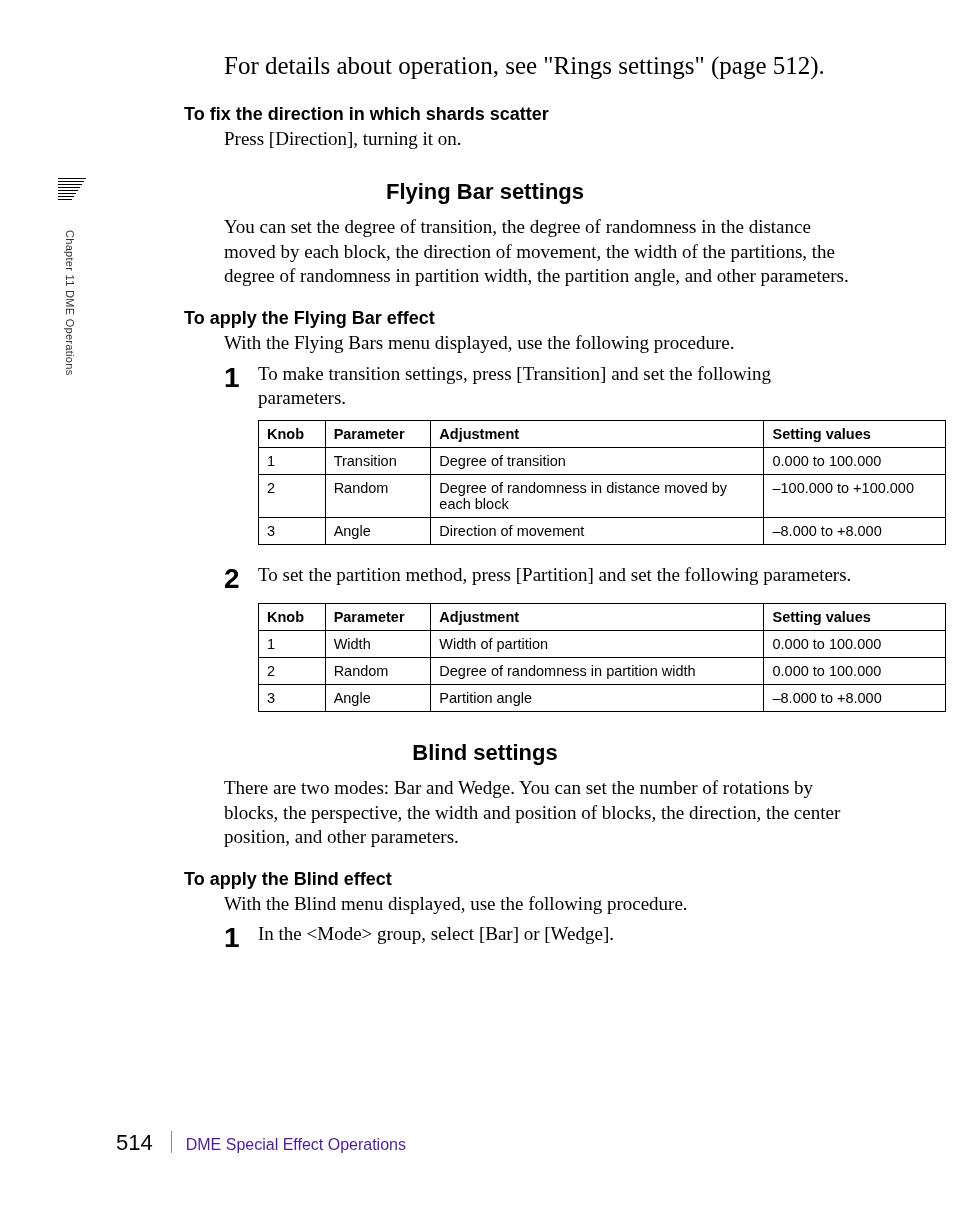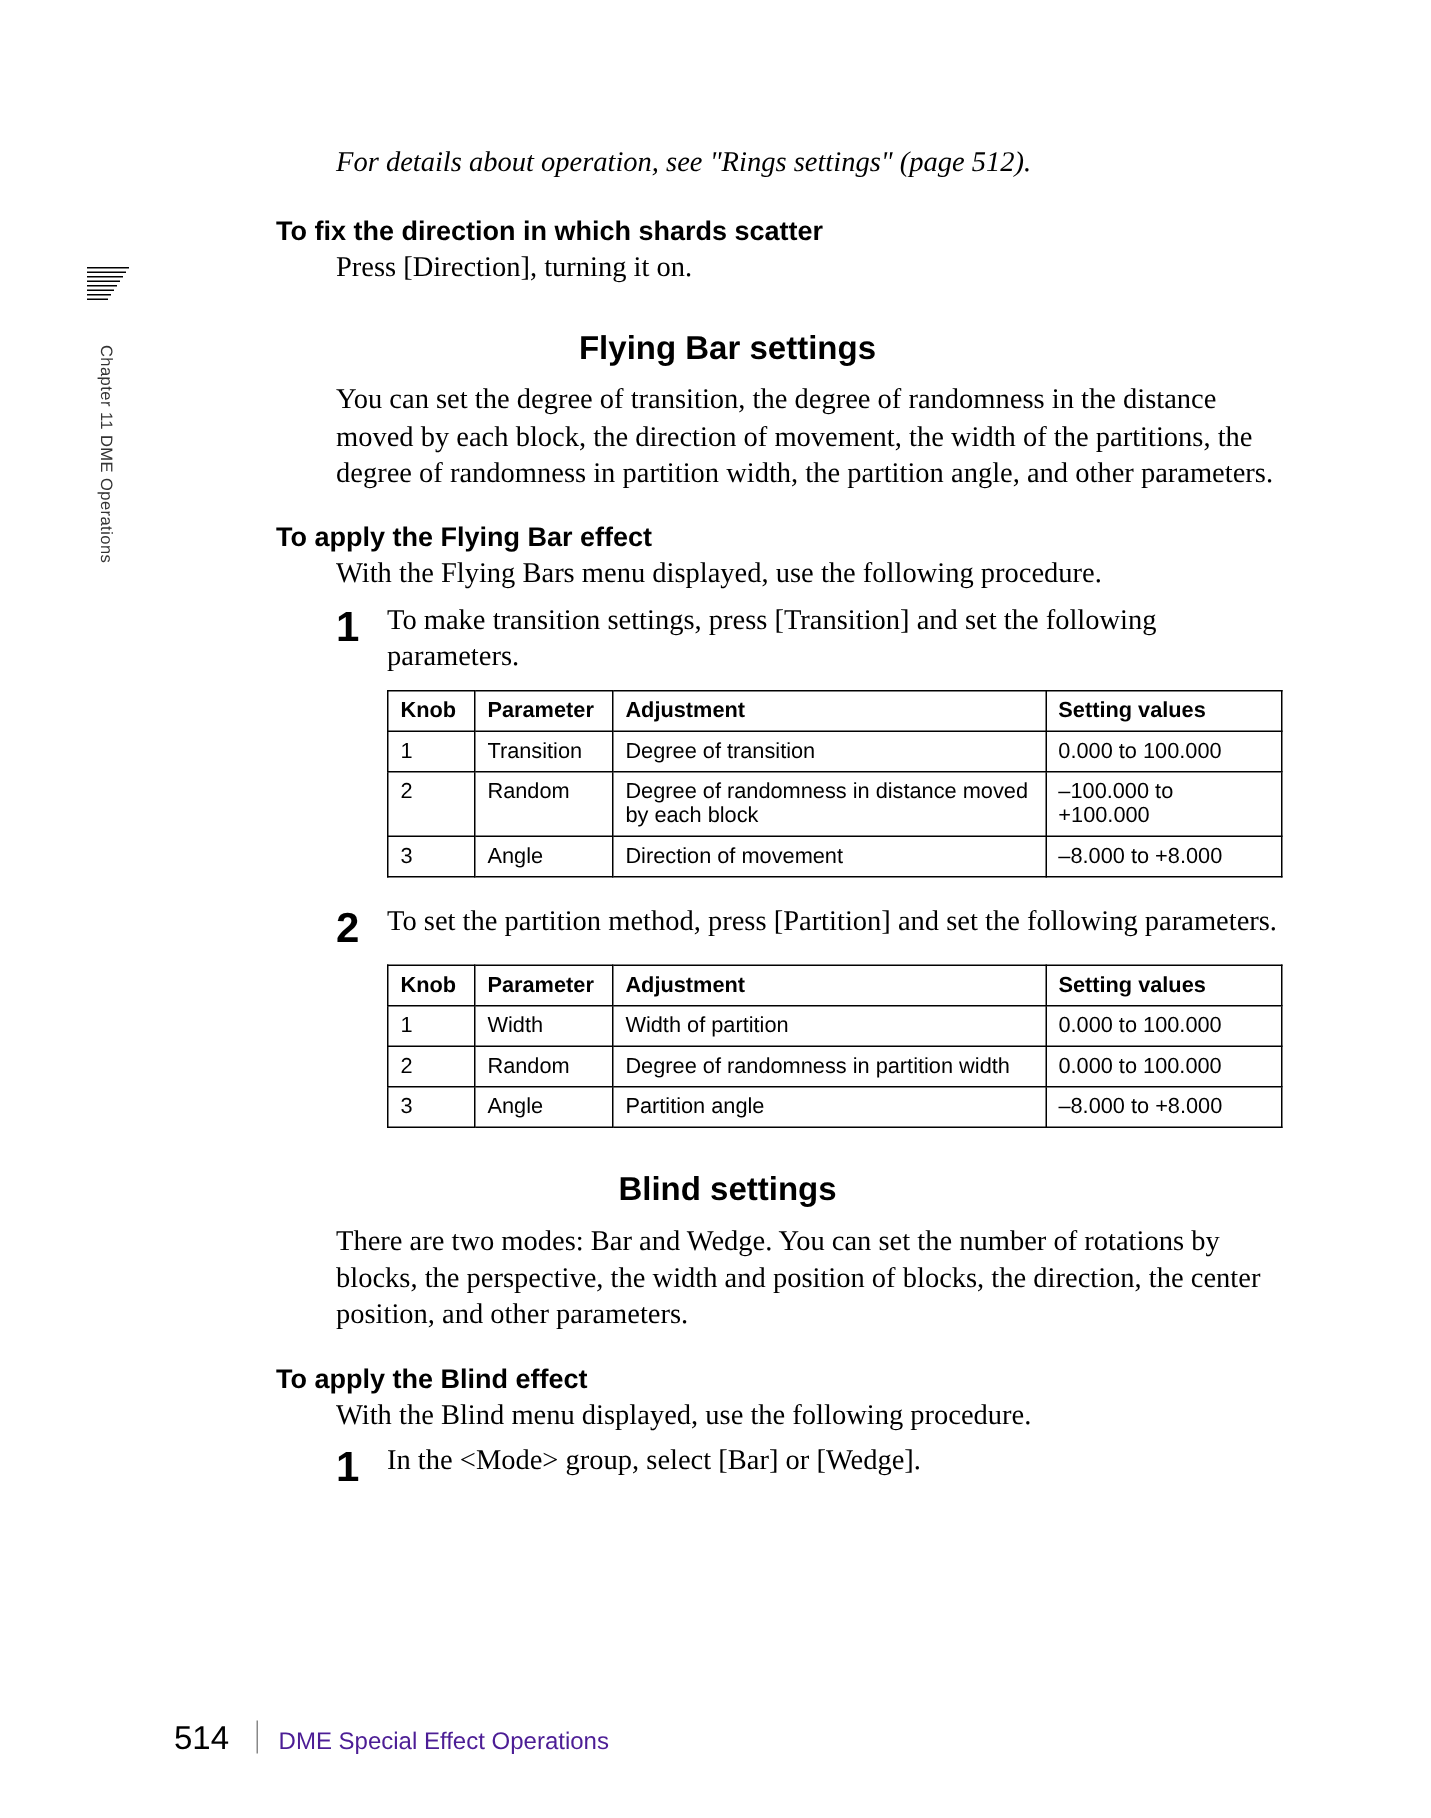--- a/index.html
+++ b/index.html
@@ -5,32 +5,32 @@
   * { box-sizing: border-box; margin: 0; padding: 0; }
   html, body { width: 954px; height: 1212px; background: #fff; font-family: "Times New Roman", Times, serif; color: #000; }
   .page { position: relative; width: 954px; height: 1212px; padding: 52px 100px 40px 130px; }
   .sidebar-label { position: absolute; left: 64px; top: 230px; writing-mode: vertical-rl; font-family: Arial, Helvetica, sans-serif; font-size: 11px; color: #333; letter-spacing: 0.3px; }
   .sidebar-lines { position: absolute; left: 58px; top: 178px; width: 28px; }
   .sidebar-lines div { height: 1px; background: #000; margin-bottom: 2px; }
   .sidebar-lines div:nth-child(1){width:28px} .sidebar-lines div:nth-child(2){width:26px}
   .sidebar-lines div:nth-child(3){width:24px} .sidebar-lines div:nth-child(4){width:22px}
   .sidebar-lines div:nth-child(5){width:20px} .sidebar-lines div:nth-child(6){width:18px}
   .sidebar-lines div:nth-child(7){width:16px} .sidebar-lines div:nth-child(8){width:14px}
-  .italic-ref { font-style: italic; font-size: 19px; margin-left: 94px; margin-bottom: 24px; margin-top: 46px; }
+  .italic-ref { font-size: 25px; margin-left: 94px; margin-bottom: 24px; }
   .h4 { font-family: Arial, Helvetica, sans-serif; font-weight: bold; font-size: 18px; margin-left: 54px; margin-bottom: 2px; }
   .body { font-size: 19px; margin-left: 94px; line-height: 1.28; margin-bottom: 20px; }
   .h3 { font-family: Arial, Helvetica, sans-serif; font-weight: bold; font-size: 22px; margin-bottom: 10px; margin-top: 28px; margin-left: -14px; text-align: center; }
   .step { display: flex; margin-left: 94px; margin-bottom: 10px; margin-top: 6px; }
   .step-num { font-family: Arial, Helvetica, sans-serif; font-weight: bold; font-size: 28px; width: 34px; flex-shrink: 0; line-height: 1; padding-top: 2px; }
   .step-text { font-size: 19px; line-height: 1.28; }
-  table { border-collapse: collapse; margin-left: 128px; margin-top: 8px; margin-bottom: 18px; font-family: Arial, Helvetica, sans-serif; font-size: 14.5px; width: 597px; }
+  table { border-collapse: collapse; margin-left: 128px; margin-top: 8px; margin-bottom: 18px; font-family: Arial, Helvetica, sans-serif; font-size: 14.5px; width: 688px; }
   th, td { border: 1px solid #000; padding: 5px 8px; text-align: left; vertical-align: top; }
   th { font-weight: bold; }
   col.c1 { width: 58px; } col.c2 { width: 92px; } col.c3 { width: 290px; } col.c4 { width: 158px; }
-  .footer { position: absolute; bottom: 40px; left: 116px; display: flex; align-items: baseline; }
+  .footer { position: absolute; bottom: 56px; left: 116px; display: flex; align-items: baseline; }
   .page-num { font-family: Arial, Helvetica, sans-serif; font-size: 22px; margin-right: 18px; }
   .footer-sep { border-left: 1px solid #888; height: 22px; margin-right: 14px; position: relative; top: 3px; }
   .footer-text { font-family: Liberation Sans, sans-serif; font-size: 16px; color: #4c1d95; }
 </style>
 </head>
 <body>
 
 <div class="page">
 
   <div class="sidebar-lines">

